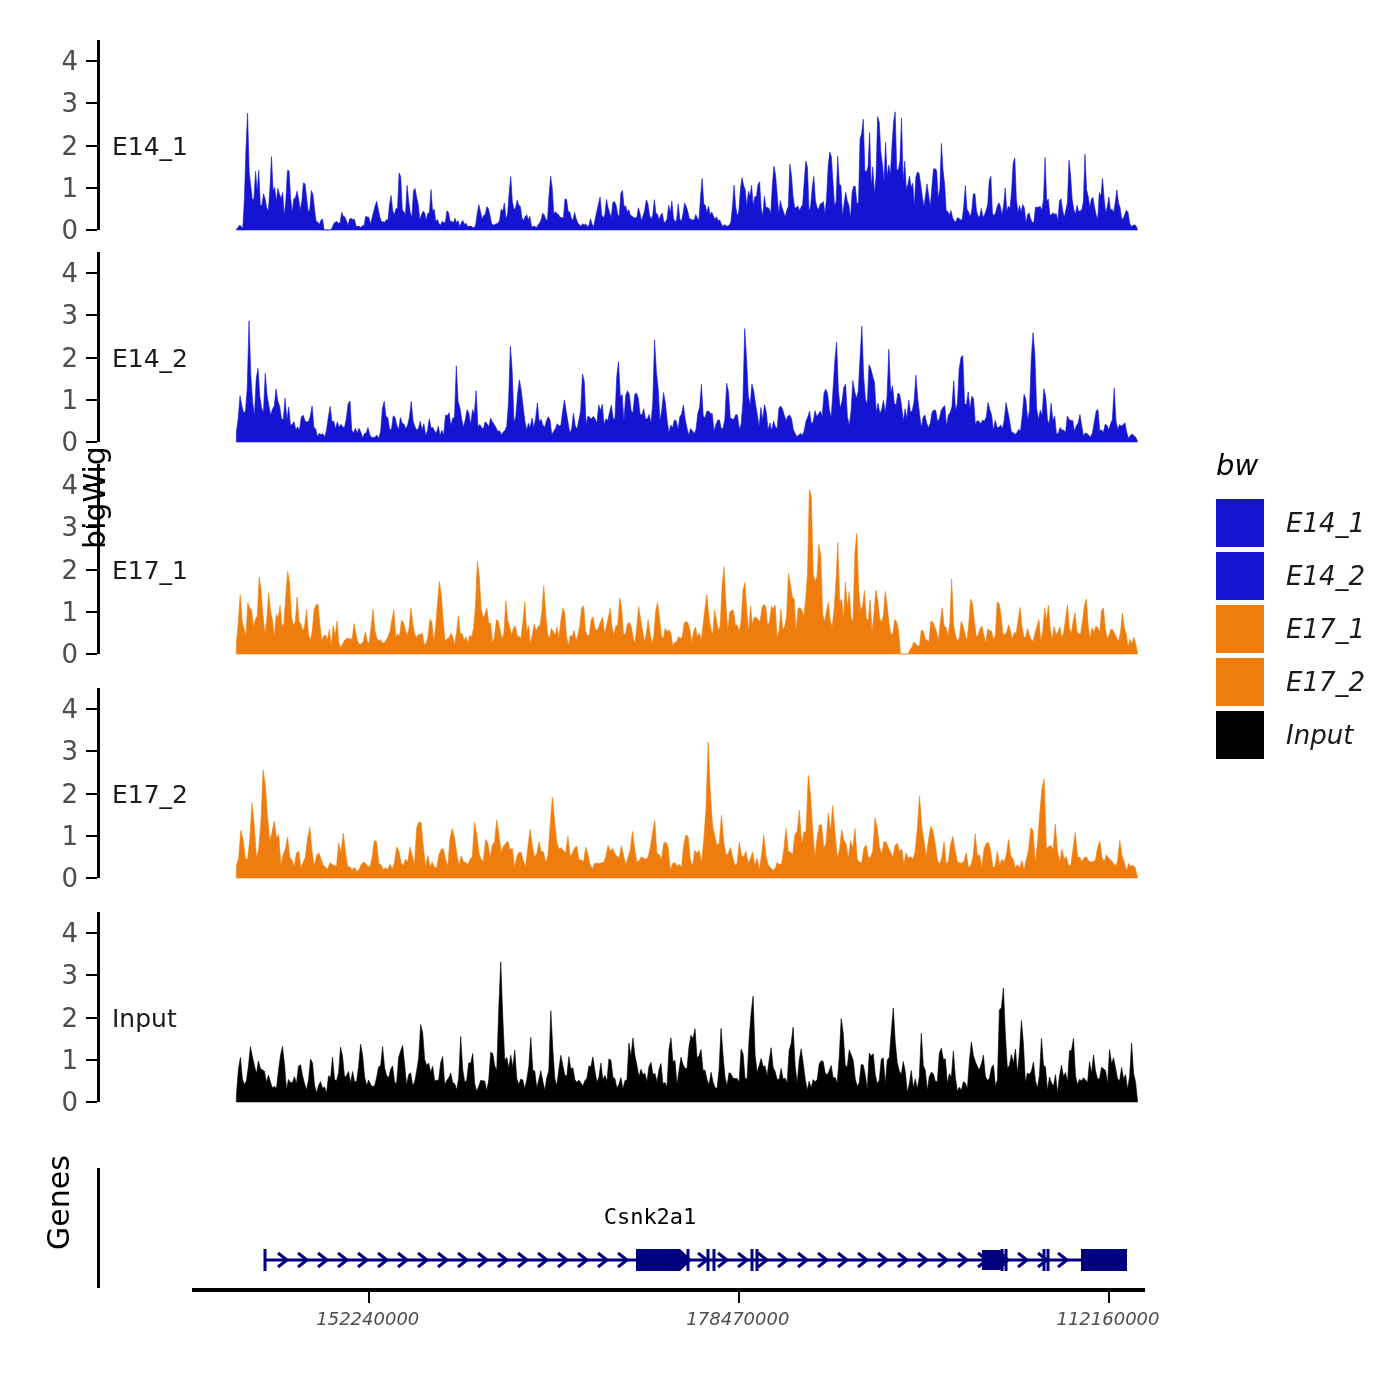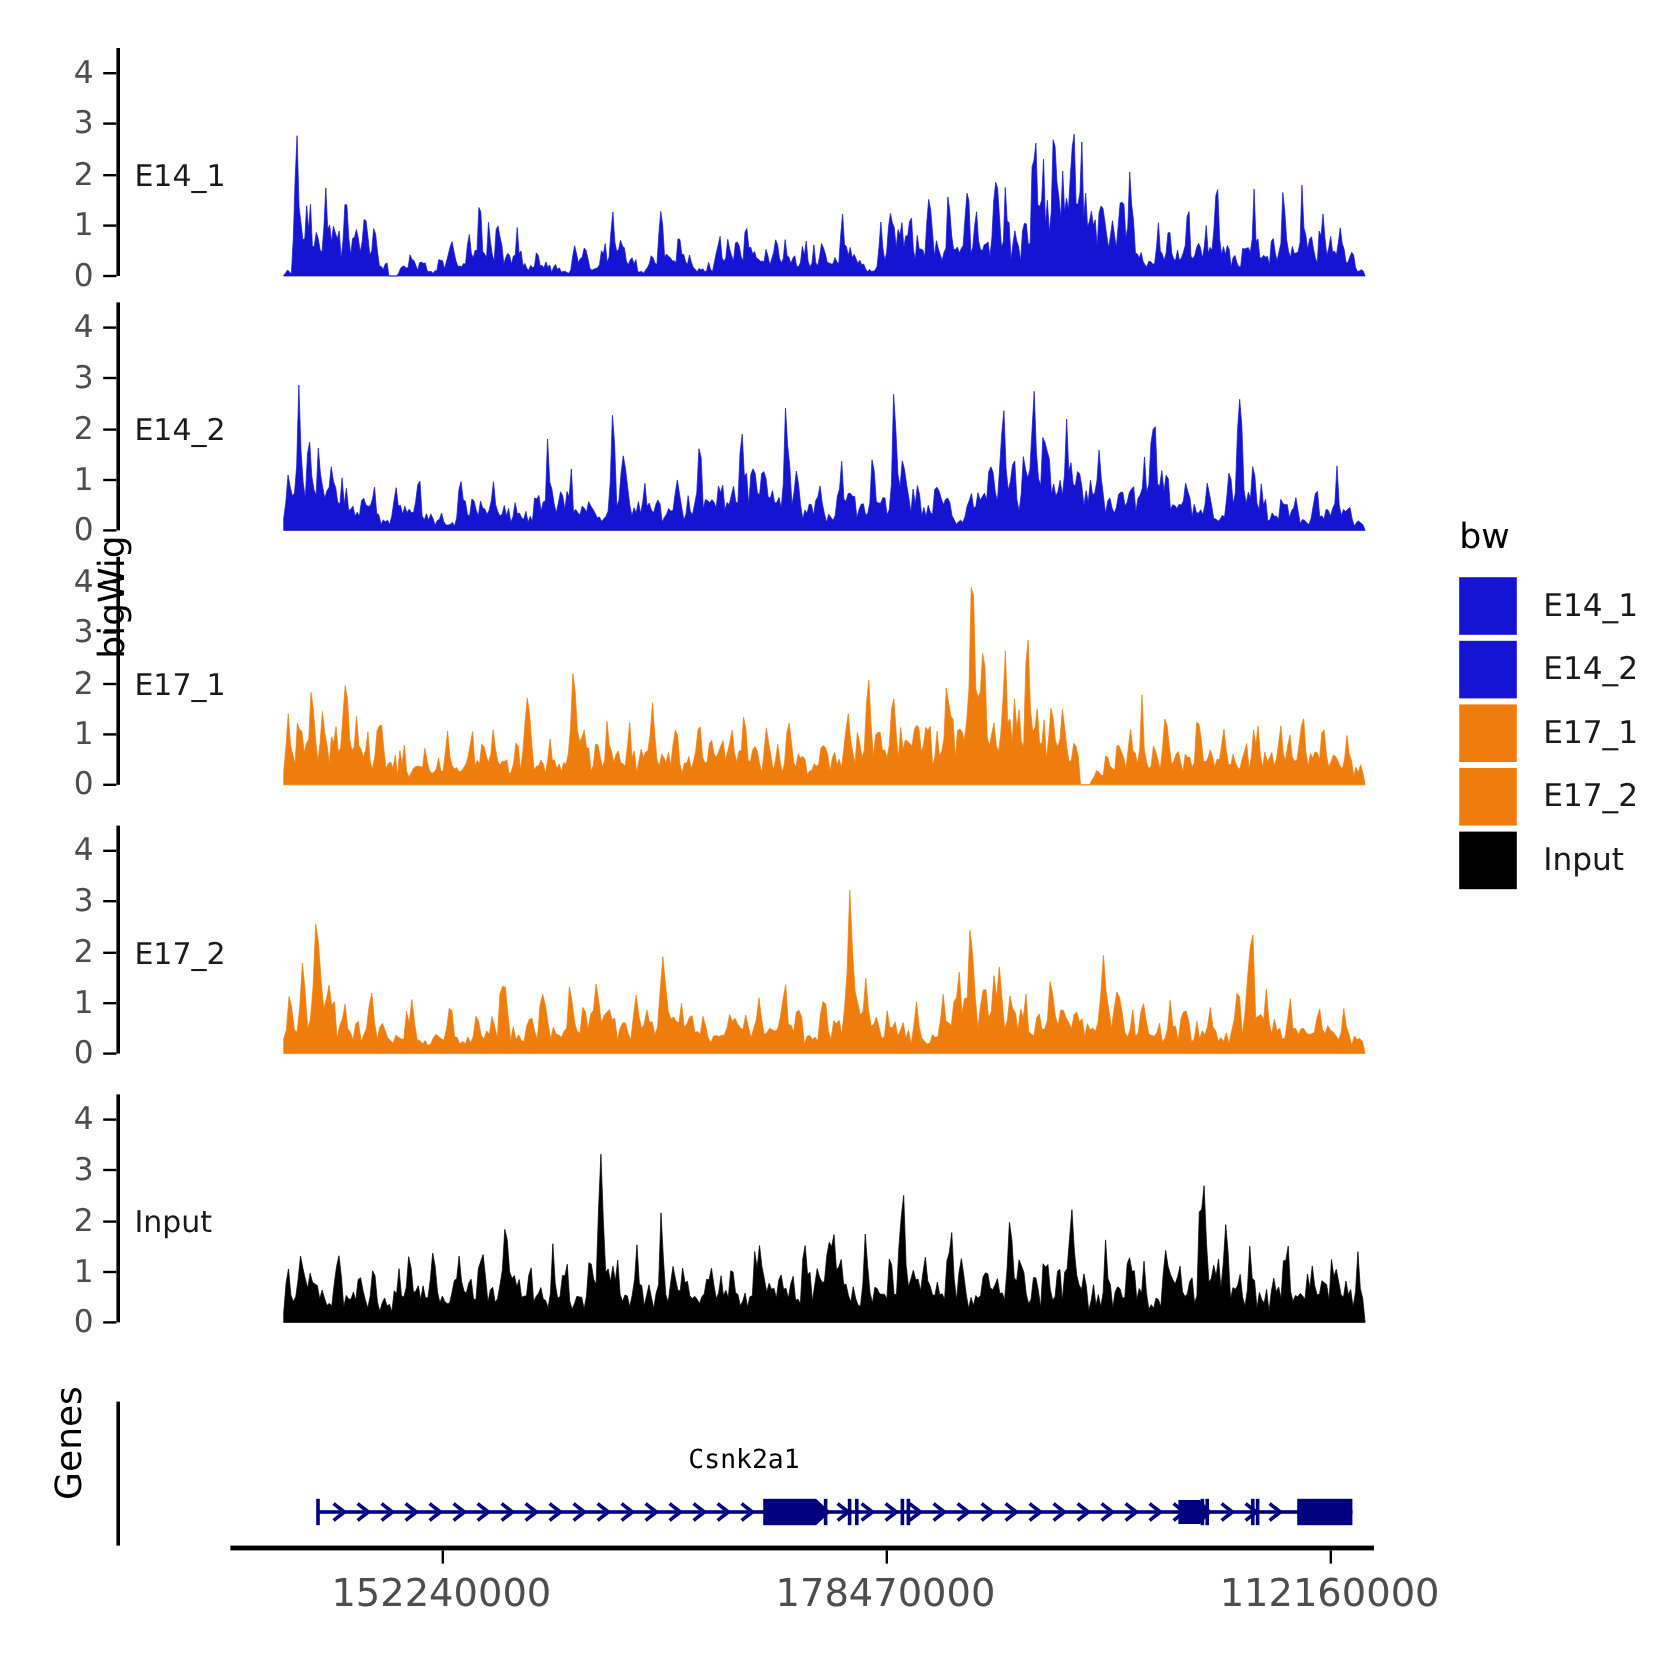--- a/index.html
+++ b/index.html
@@ -70,31 +70,32 @@
     font-family:"DejaVu Sans Mono","Liberation Mono",monospace;
     white-space:nowrap;
   }
 
   
   #x-axis{position:absolute;left:0;top:1288px;width:1200px;height:110px;}
   #x-axis-line{position:absolute;left:192px;top:0;width:953px;height:4px;background:#000;}
   .xtick{position:absolute;top:4px;width:2px;height:11px;background:#000;}
   .xticklabel{
     position:absolute;top:20px;
-    font-size:32px;color:#4d4d4d;
+    font-size:18px;color:#4d4d4d;
     text-align:center;white-space:nowrap;
     transform:translateX(-50%);
+    font-style:italic;
   }
   #x-axis-title{
     position:absolute;top:58px;left:192px;width:953px;
     text-align:center;font-size:30px;color:#000;
   }
 
   
-  #legend{position:absolute;left:1206px;top:430px;width:190px;}
+  #legend{position:absolute;left:1206px;top:448px;width:190px;font-style:italic;}
   #legend-title{font-size:29px;color:#000;margin:0 0 14px 10px;}
   .legend-row{display:flex;align-items:center;height:53px;}
   .legend-swatch{width:48px;height:48px;margin-left:10px;flex:0 0 auto;}
   .legend-label{margin-left:22px;font-size:26px;color:#1a1a1a;white-space:nowrap;}
 </style>
 </head>
 <body>
 
 <div class="root">
 
@@ -184,21 +185,21 @@
         <div class="ticklabel" style="top: 1089px;">0</div>
         <div class="panel-label" style="left: 112px; top: 1003.56px;">Input</div>
         <svg class="track-svg" width="1200" height="1400">
           <path d="M 236.41 1102.00 L 236.41 1094.44 L 238.41 1069.18 L 240.42 1057.45 L 242.42 1079.22 L 244.42 1084.50 L 246.42 1080.73 L 248.43 1066.12 L 250.43 1046.63 L 252.43 1056.97 L 254.44 1065.73 L 256.44 1073.58 L 258.44 1060.96 L 260.44 1068.56 L 262.45 1070.00 L 264.45 1071.22 L 266.45 1082.50 L 268.45 1075.07 L 270.46 1081.95 L 272.46 1087.93 L 274.46 1086.14 L 276.46 1088.43 L 278.47 1070.40 L 280.47 1055.44 L 282.47 1046.48 L 284.47 1063.96 L 286.48 1089.40 L 288.48 1079.51 L 290.48 1082.53 L 292.49 1082.62 L 294.49 1076.72 L 296.49 1083.50 L 298.49 1066.09 L 300.50 1064.81 L 302.50 1075.50 L 304.50 1083.43 L 306.50 1090.04 L 308.51 1079.92 L 310.51 1059.03 L 312.51 1063.03 L 314.51 1084.91 L 316.52 1092.74 L 318.52 1085.59 L 320.52 1081.62 L 322.53 1088.36 L 324.53 1086.88 L 326.53 1093.12 L 328.53 1075.69 L 330.54 1077.94 L 332.54 1057.21 L 334.54 1079.79 L 336.54 1080.73 L 338.55 1073.02 L 340.55 1047.19 L 342.55 1056.29 L 344.55 1077.07 L 346.56 1075.73 L 348.56 1071.39 L 350.56 1082.90 L 352.56 1071.56 L 354.57 1081.58 L 356.57 1081.40 L 358.57 1066.52 L 360.58 1044.24 L 362.58 1055.10 L 364.58 1076.55 L 366.58 1085.56 L 368.59 1080.11 L 370.59 1084.33 L 372.59 1086.50 L 374.59 1085.95 L 376.60 1077.56 L 378.60 1067.08 L 380.60 1065.54 L 382.60 1046.67 L 384.61 1067.65 L 386.61 1075.55 L 388.61 1077.71 L 390.61 1069.34 L 392.62 1065.94 L 394.62 1082.24 L 396.62 1083.15 L 398.63 1057.36 L 400.63 1051.12 L 402.63 1045.48 L 404.63 1064.82 L 406.64 1085.15 L 408.64 1074.75 L 410.64 1072.70 L 412.64 1085.27 L 414.65 1082.10 L 416.65 1070.80 L 418.65 1058.28 L 420.65 1024.48 L 422.66 1032.88 L 424.66 1059.51 L 426.66 1065.41 L 428.66 1062.99 L 430.67 1072.29 L 432.67 1066.33 L 434.67 1080.98 L 436.68 1080.27 L 438.68 1079.78 L 440.68 1062.66 L 442.68 1056.56 L 444.69 1084.55 L 446.69 1080.50 L 448.69 1077.88 L 450.69 1072.96 L 452.70 1082.48 L 454.70 1083.71 L 456.70 1089.78 L 458.70 1077.76 L 460.71 1036.43 L 462.71 1069.53 L 464.71 1081.91 L 466.71 1080.34 L 468.72 1062.83 L 470.72 1063.31 L 472.72 1053.52 L 474.73 1084.00 L 476.73 1091.13 L 478.73 1086.37 L 480.73 1080.31 L 482.74 1080.75 L 484.74 1081.07 L 486.74 1090.63 L 488.74 1079.80 L 490.75 1052.22 L 492.75 1053.58 L 494.75 1066.02 L 496.75 1070.22 L 498.76 1008.45 L 500.76 961.83 L 502.76 1016.48 L 504.76 1060.53 L 506.77 1057.42 L 508.77 1068.13 L 510.77 1055.13 L 512.78 1067.41 L 514.78 1050.09 L 516.78 1078.58 L 518.78 1084.52 L 520.79 1079.11 L 522.79 1079.90 L 524.79 1088.94 L 526.79 1079.55 L 528.80 1066.38 L 530.80 1037.36 L 532.80 1070.02 L 534.80 1071.30 L 536.81 1088.11 L 538.81 1079.74 L 540.81 1070.71 L 542.82 1081.24 L 544.82 1090.28 L 546.82 1077.53 L 548.82 1070.70 L 550.83 1010.73 L 552.83 1049.16 L 554.83 1078.76 L 556.83 1085.39 L 558.84 1069.19 L 560.84 1055.35 L 562.84 1065.44 L 564.84 1075.16 L 566.85 1075.76 L 568.85 1056.68 L 570.85 1069.03 L 572.85 1067.71 L 574.86 1079.70 L 576.86 1082.21 L 578.86 1080.14 L 580.87 1082.81 L 582.87 1086.17 L 584.87 1080.67 L 586.87 1078.32 L 588.88 1066.10 L 590.88 1066.52 L 592.88 1056.87 L 594.88 1070.70 L 596.89 1082.12 L 598.89 1077.53 L 600.89 1063.07 L 602.89 1079.83 L 604.90 1075.30 L 606.90 1081.44 L 608.90 1059.00 L 610.90 1060.06 L 612.91 1077.01 L 614.91 1078.65 L 616.91 1088.11 L 618.92 1084.37 L 620.92 1077.59 L 622.92 1089.07 L 624.92 1080.68 L 626.93 1079.77 L 628.93 1042.97 L 630.93 1056.59 L 632.93 1037.97 L 634.94 1055.56 L 636.94 1065.55 L 638.94 1076.85 L 640.94 1069.34 L 642.95 1074.43 L 644.95 1073.45 L 646.95 1081.70 L 648.95 1066.69 L 650.96 1062.46 L 652.96 1074.29 L 654.96 1073.56 L 656.97 1081.90 L 658.97 1069.77 L 660.97 1063.62 L 662.97 1083.68 L 664.98 1082.58 L 666.98 1086.48 L 668.98 1049.20 L 670.98 1037.94 L 672.99 1062.10 L 674.99 1060.23 L 676.99 1084.44 L 678.99 1070.67 L 681.00 1057.17 L 683.00 1064.44 L 685.00 1068.36 L 687.00 1068.38 L 689.01 1046.34 L 691.01 1035.29 L 693.01 1038.87 L 695.02 1028.85 L 697.02 1057.83 L 699.02 1055.81 L 701.02 1049.52 L 703.03 1070.37 L 705.03 1070.16 L 707.03 1079.50 L 709.03 1085.01 L 711.04 1072.24 L 713.04 1081.92 L 715.04 1087.47 L 717.04 1088.58 L 719.05 1069.87 L 721.05 1028.37 L 723.05 1055.30 L 725.05 1077.43 L 727.06 1085.62 L 729.06 1072.66 L 731.06 1073.92 L 733.07 1078.35 L 735.07 1078.51 L 737.07 1078.54 L 739.07 1082.21 L 741.08 1049.11 L 743.08 1054.09 L 745.08 1078.81 L 747.08 1078.56 L 749.09 1039.16 L 751.09 1013.51 L 753.09 996.18 L 755.09 1054.47 L 757.10 1072.25 L 759.10 1065.73 L 761.10 1058.52 L 763.11 1066.38 L 765.11 1065.99 L 767.11 1075.71 L 769.11 1060.52 L 771.12 1047.73 L 773.12 1067.19 L 775.12 1071.62 L 777.12 1079.26 L 779.13 1079.40 L 781.13 1068.41 L 783.13 1079.01 L 785.13 1078.09 L 787.14 1082.69 L 789.14 1050.61 L 791.14 1043.55 L 793.14 1027.11 L 795.15 1065.82 L 797.15 1083.20 L 799.15 1060.52 L 801.16 1048.84 L 803.16 1062.76 L 805.16 1078.44 L 807.16 1090.30 L 809.17 1081.15 L 811.17 1087.94 L 813.17 1079.61 L 815.17 1081.76 L 817.18 1079.52 L 819.18 1064.24 L 821.18 1060.72 L 823.18 1061.43 L 825.19 1073.08 L 827.19 1074.75 L 829.19 1070.86 L 831.19 1065.53 L 833.20 1078.00 L 835.20 1077.40 L 837.20 1082.95 L 839.21 1057.52 L 841.21 1018.61 L 843.21 1033.03 L 845.21 1064.79 L 847.22 1067.19 L 849.22 1049.87 L 851.22 1055.00 L 853.22 1060.44 L 855.23 1078.85 L 857.23 1086.40 L 859.23 1082.71 L 861.23 1064.62 L 863.24 1064.89 L 865.24 1074.96 L 867.24 1089.53 L 869.24 1053.12 L 871.25 1055.95 L 873.25 1053.78 L 875.25 1074.52 L 877.26 1083.62 L 879.26 1080.33 L 881.26 1059.37 L 883.26 1057.75 L 885.27 1084.06 L 887.27 1060.04 L 889.27 1057.33 L 891.27 1032.10 L 893.28 1008.12 L 895.28 1042.34 L 897.28 1062.74 L 899.28 1070.88 L 901.29 1074.50 L 903.29 1061.53 L 905.29 1071.87 L 907.29 1092.21 L 909.30 1083.82 L 911.30 1070.57 L 913.30 1087.71 L 915.31 1078.87 L 917.31 1088.92 L 919.31 1077.00 L 921.31 1033.25 L 923.32 1065.59 L 925.32 1070.45 L 927.32 1090.29 L 929.32 1076.42 L 931.33 1072.34 L 933.33 1073.84 L 935.33 1081.36 L 937.33 1081.44 L 939.34 1053.09 L 941.34 1048.16 L 943.34 1059.37 L 945.34 1058.95 L 947.35 1083.40 L 949.35 1073.70 L 951.35 1077.33 L 953.36 1050.98 L 955.36 1077.17 L 957.36 1091.13 L 959.36 1087.23 L 961.37 1090.14 L 963.37 1081.67 L 965.37 1083.01 L 967.37 1088.82 L 969.38 1061.02 L 971.38 1042.04 L 973.38 1055.14 L 975.38 1061.87 L 977.39 1066.53 L 979.39 1069.79 L 981.39 1063.83 L 983.40 1055.15 L 985.40 1076.30 L 987.40 1080.36 L 989.40 1078.44 L 991.41 1068.02 L 993.41 1064.83 L 995.41 1085.67 L 997.41 1080.07 L 999.42 1009.95 L 1001.42 1007.72 L 1003.42 988.08 L 1005.42 1035.88 L 1007.43 1068.39 L 1009.43 1065.33 L 1011.43 1054.46 L 1013.43 1063.34 L 1015.44 1049.12 L 1017.44 1073.39 L 1019.44 1052.30 L 1021.45 1020.51 L 1023.45 1044.20 L 1025.45 1082.79 L 1027.45 1072.98 L 1029.46 1074.36 L 1031.46 1070.98 L 1033.46 1061.99 L 1035.46 1080.89 L 1037.47 1088.03 L 1039.47 1075.05 L 1041.47 1038.47 L 1043.47 1064.94 L 1045.48 1067.08 L 1047.48 1090.37 L 1049.48 1077.03 L 1051.48 1082.97 L 1053.49 1085.92 L 1055.49 1074.65 L 1057.49 1092.64 L 1059.50 1075.92 L 1061.50 1065.16 L 1063.50 1076.52 L 1065.50 1072.44 L 1067.51 1081.88 L 1069.51 1050.66 L 1071.51 1050.33 L 1073.51 1038.42 L 1075.52 1076.09 L 1077.52 1084.52 L 1079.52 1079.48 L 1081.52 1080.68 L 1083.53 1077.78 L 1085.53 1079.95 L 1087.53 1082.43 L 1089.53 1061.66 L 1091.54 1073.27 L 1093.54 1054.96 L 1095.54 1071.11 L 1097.55 1078.97 L 1099.55 1078.63 L 1101.55 1067.24 L 1103.55 1068.85 L 1105.56 1070.68 L 1107.56 1083.75 L 1109.56 1049.52 L 1111.56 1063.63 L 1113.57 1057.82 L 1115.57 1068.09 L 1117.57 1078.84 L 1119.57 1081.01 L 1121.58 1067.51 L 1123.58 1078.74 L 1125.58 1074.67 L 1127.58 1089.27 L 1129.59 1076.57 L 1131.59 1043.08 L 1133.59 1073.49 L 1135.60 1082.14 L 1137.60 1102.00 Z" fill="#000000" stroke="#000000" stroke-width="0.6"></path>
         </svg>
       </div>
     </div>
 
   <div id="genes-panel">
     <div id="genes-axis-line"></div>
-    <div id="gene-name-label" style="left: 620px; top: 44px; transform: translateX(-50%);">Csnk2a1</div>
+    <div id="gene-name-label" style="left: 650px; top: 44px; transform: translateX(-50%);">Csnk2a1</div>
     <svg id="gene-model-svg" class="track-svg" width="1200" height="150">
         <g>
           <rect x="265" y="98.5" width="862" height="3" fill="#000080"></rect>
           <rect x="636" y="89" width="44" height="22" fill="#000080"></rect>
           <rect x="982" y="90" width="18" height="20" fill="#000080"></rect>
           <rect x="1081" y="89" width="46" height="22" fill="#000080"></rect>
           <rect x="263.5" y="89" width="3" height="22" fill="#000080"></rect>
           <rect x="686.5" y="89" width="3" height="22" fill="#000080"></rect>
           <rect x="706.5" y="89" width="3" height="22" fill="#000080"></rect>
           <rect x="712.5" y="89" width="3" height="22" fill="#000080"></rect>

